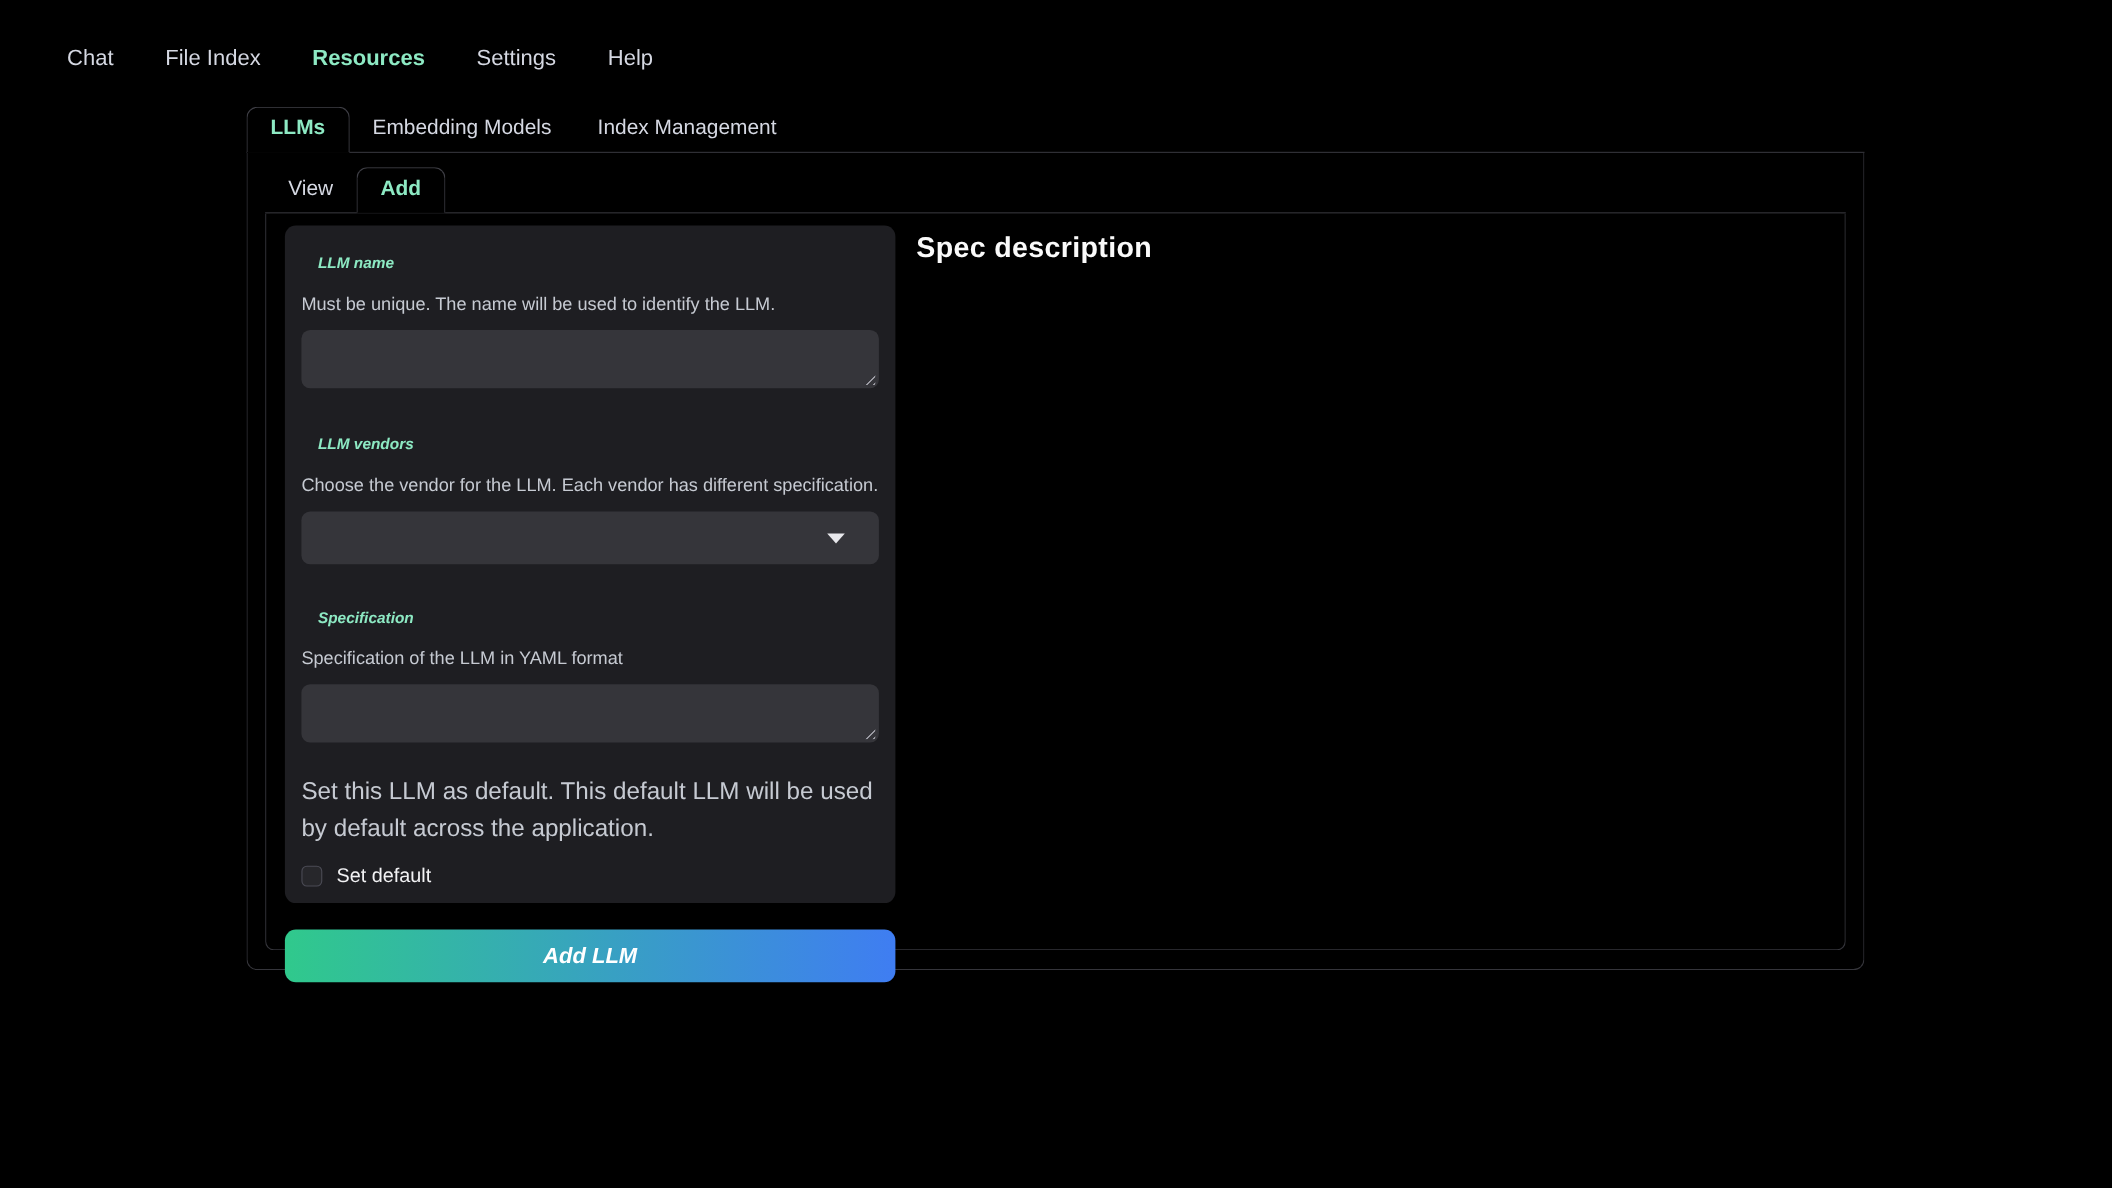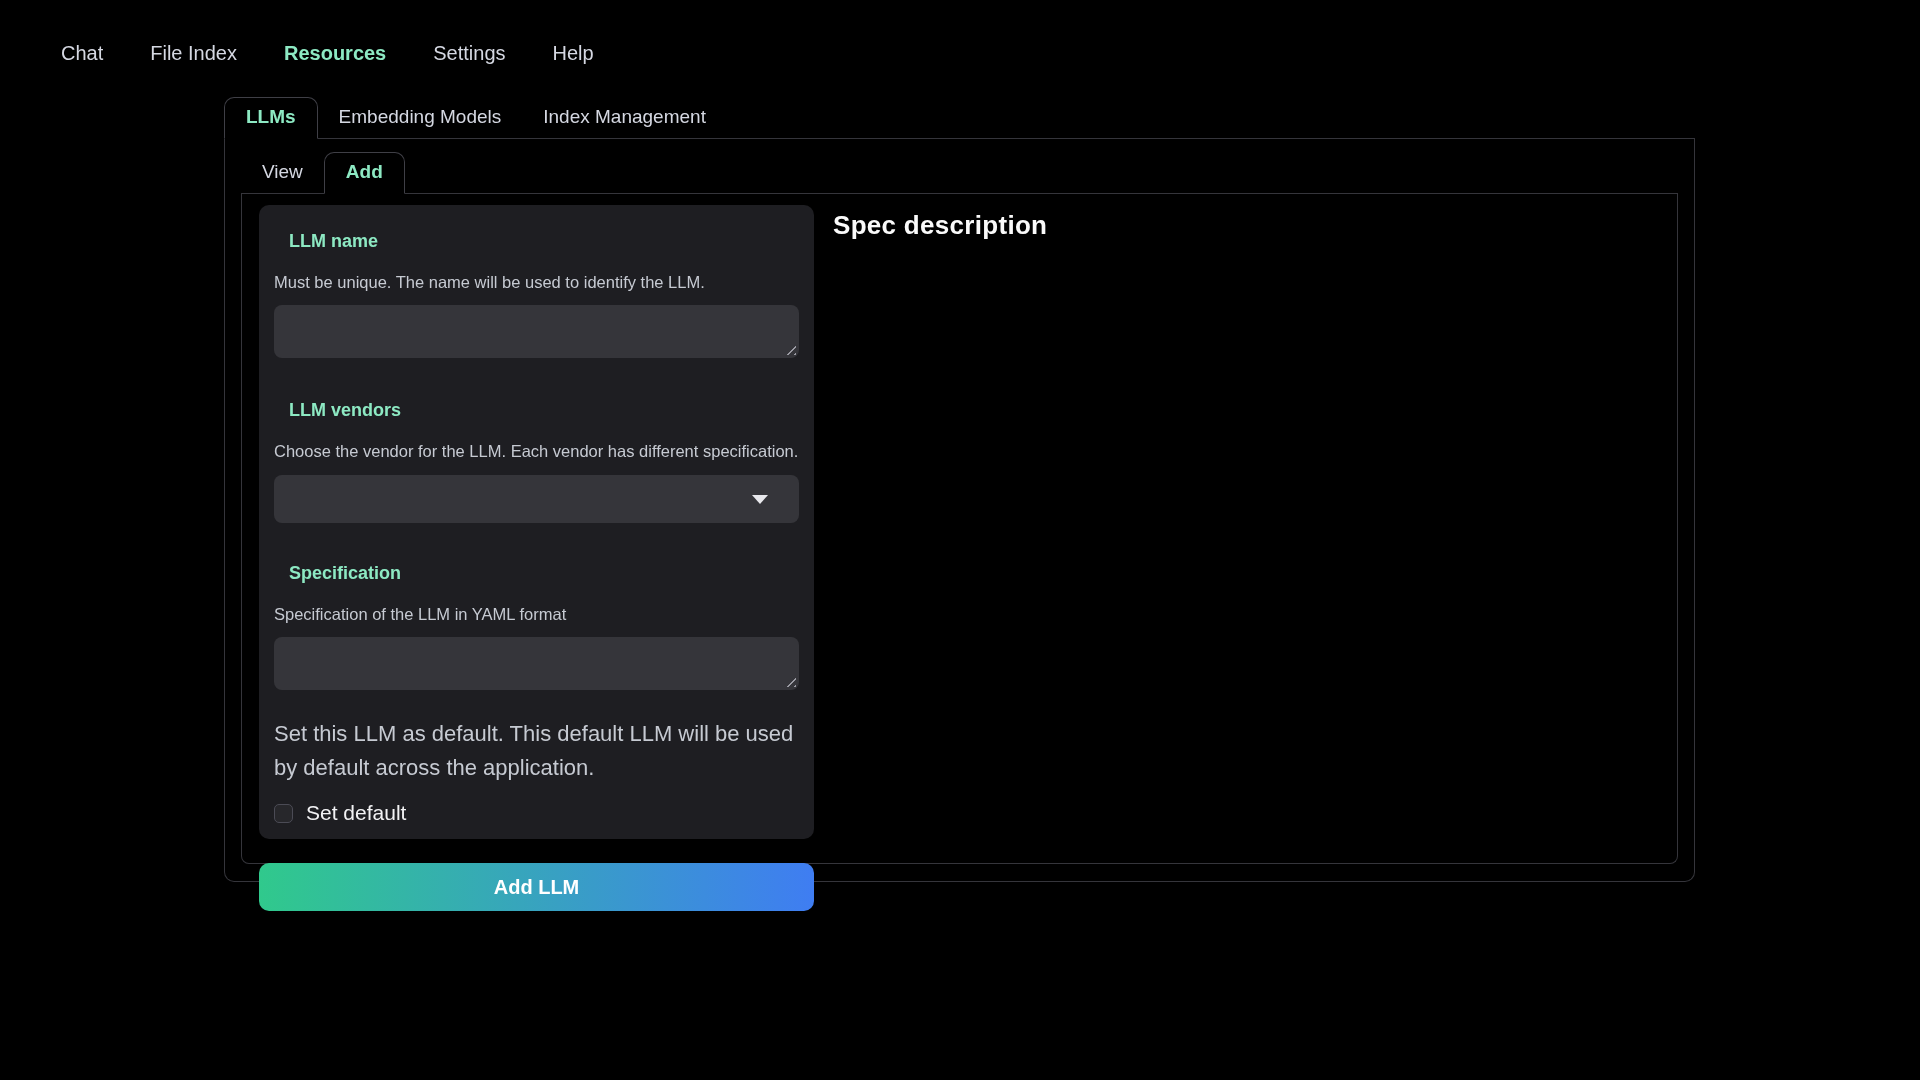--- a/index.html
+++ b/index.html
@@ -60,22 +60,23 @@
   }
 
   
   .form-col { width:555px; flex:none; }
   .card {
     background:#1e1e22;
     border-radius:10px;
     padding:13px 15px 14px;
   }
   .field-label {
-    color:#8de9c3; font-size:18px; font-weight:700;
+    color:#8de9c3; font-size:14px; font-weight:700;
     margin:13px 0 0 15px;
+    font-style:italic;
   }
   .field-desc {
     color:#c6cad2; font-size:16.5px; line-height:1.4;
     margin-top:19px;
   }
   .ta-wrap { position:relative; margin-top:11px; }
   .text-input {
     display:block; width:100%; height:53px;
     background:#35353a; border:none; border-radius:8px;
     resize:none; outline:none;
@@ -110,28 +111,28 @@
   }
   .cb-row {
     display:flex; align-items:center; gap:13px;
     margin-top:16px;
   }
   .checkbox {
     width:19px; height:19px;
     border:1px solid #4b4b55; border-radius:5px;
     background:#27272b; cursor:pointer; flex:none;
   }
-  .cb-label { font-size:21px; color:#f2f2f4; cursor:pointer; }
+  .cb-label { font-size:18px; color:#f2f2f4; cursor:pointer; }
 
   .add-btn {
     margin-top:24px; width:555px; height:48px;
     border:none; border-radius:10px;
     background:linear-gradient(90deg,#30c98c,#3f7df2);
     color:#ffffff; font-size:20px; font-weight:600;
-    font-family:inherit; cursor:pointer;
+    font-family:inherit; cursor:pointer;font-style:italic;
   }
 
   
   .spec-col { padding-top:5px; flex:1; }
   .spec-title {
     font-size:26px; font-weight:700; color:#fafafa;
     margin:0; letter-spacing:0.3px;
   }
   .spec-body { font-size:19px; color:#e9e9ec; margin-top:24px; }
 </style>

